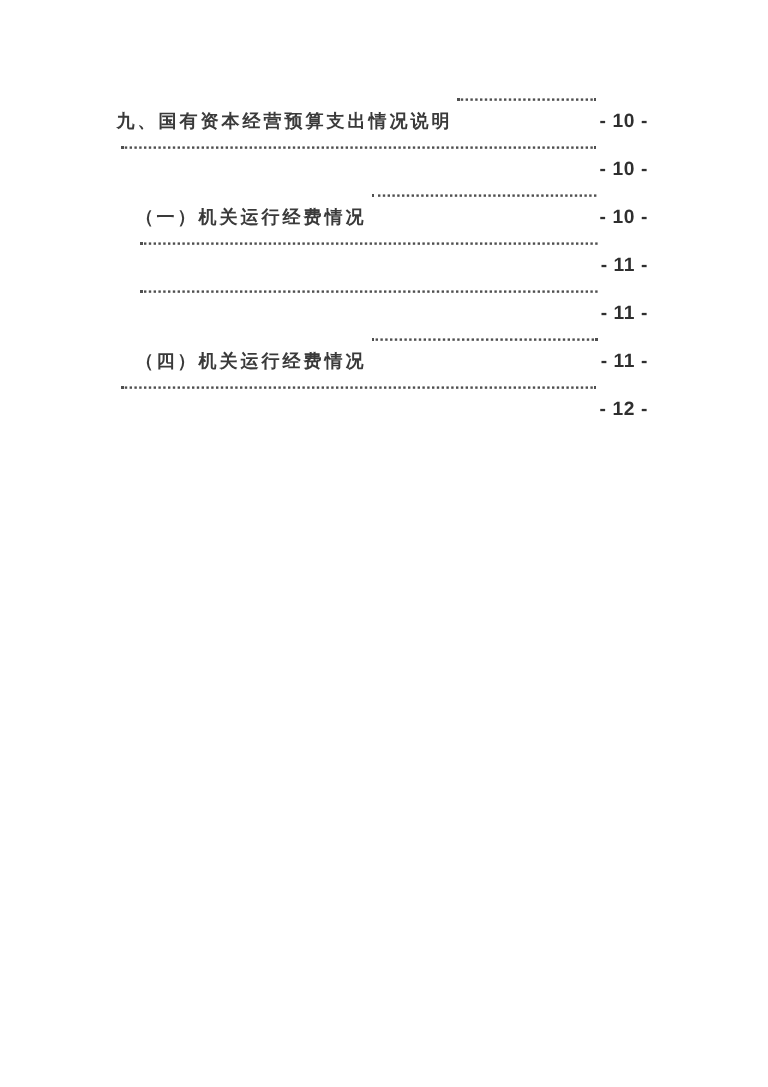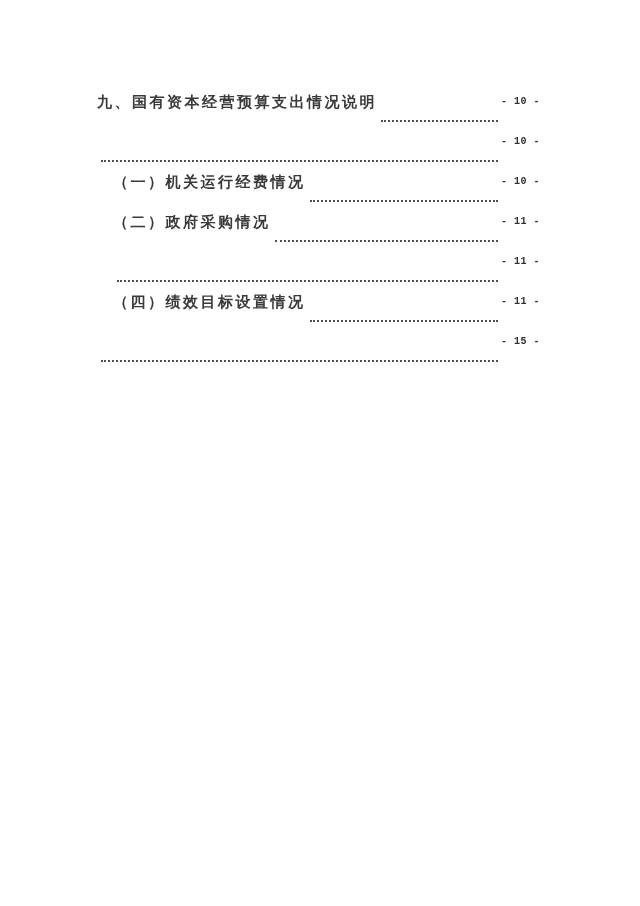--- a/index.html
+++ b/index.html
@@ -21,21 +21,21 @@
     box-sizing: border-box;
   }
   .toc {
     position: absolute;
     top: 82px;
     left: 97px;
     right: 100px;
   }
   .toc-row {
     display: flex;
-    align-items: flex-end;
+    align-items: flex-start;
     height: 40px;
     line-height: 40px;
     cursor: default;
   }
   .toc-row.level-2 {
     padding-left: 16px;
   }
   .toc-label {
     color: #3a3a3a;
     font-size: 15px;
@@ -44,23 +44,23 @@
     white-space: nowrap;
   }
   .toc-leader {
     flex: 1;
     border-bottom: 2px dotted #4f4f4f;
     margin: 0 3px 0 4px;
     min-width: 20px;
   }
   .toc-page {
     color: #2f2f2f;
-    font-size: 10px;
+    font-size: 16px;
     font-weight: 600;
-    font-family: Liberation Mono, monospace;
+    font-family: Liberation Sans, sans-serif;
     letter-spacing: 0.5px;
     white-space: nowrap;
   }
 </style>
 </head>
 <body>
 
 <div class="page">
   <div class="toc" id="toc-list">
       <div class="toc-row">
@@ -71,31 +71,30 @@
       <div class="toc-row">
     <span class="toc-leader"></span>
     <span class="toc-page">- 10 -</span>
   </div>
       <div class="toc-row level-2">
     <span class="toc-label">（一）机关运行经费情况</span>
     <span class="toc-leader"></span>
     <span class="toc-page">- 10 -</span>
   </div>
       <div class="toc-row level-2">
-    <span class="toc-label">（二）政府采购情况</span>
     <span class="toc-leader"></span>
     <span class="toc-page">- 11 -</span>
   </div>
       <div class="toc-row level-2">
     <span class="toc-leader"></span>
     <span class="toc-page">- 11 -</span>
   </div>
       <div class="toc-row level-2">
-    <span class="toc-label">（四）绩效目标设置情况</span>
+    <span class="toc-label">（四）机关运行经费情况</span>
     <span class="toc-leader"></span>
     <span class="toc-page">- 11 -</span>
   </div>
       <div class="toc-row">
     <span class="toc-leader"></span>
-    <span class="toc-page">- 15 -</span>
+    <span class="toc-page">- 12 -</span>
   </div>
     </div>
 </div>
 
 </body></html>

